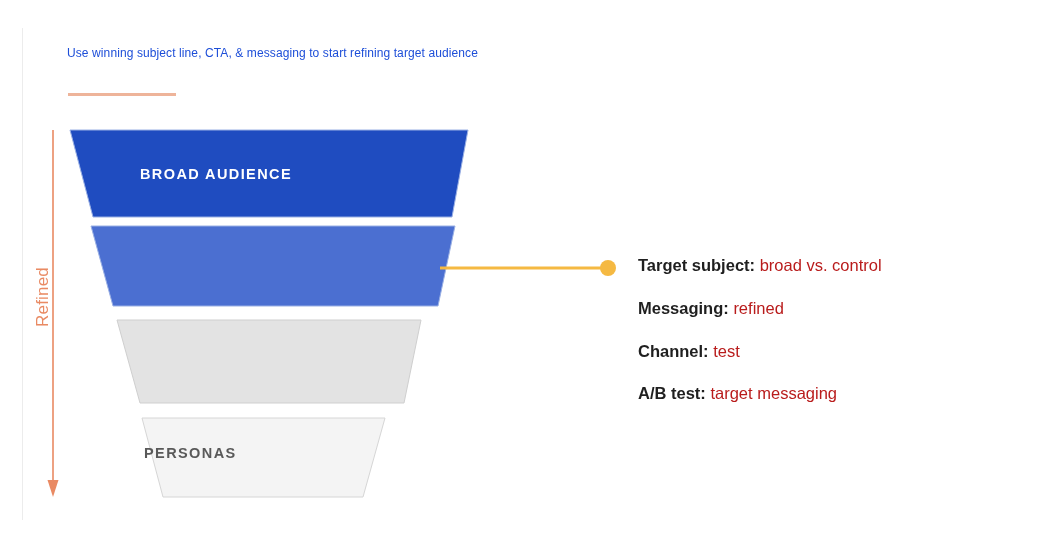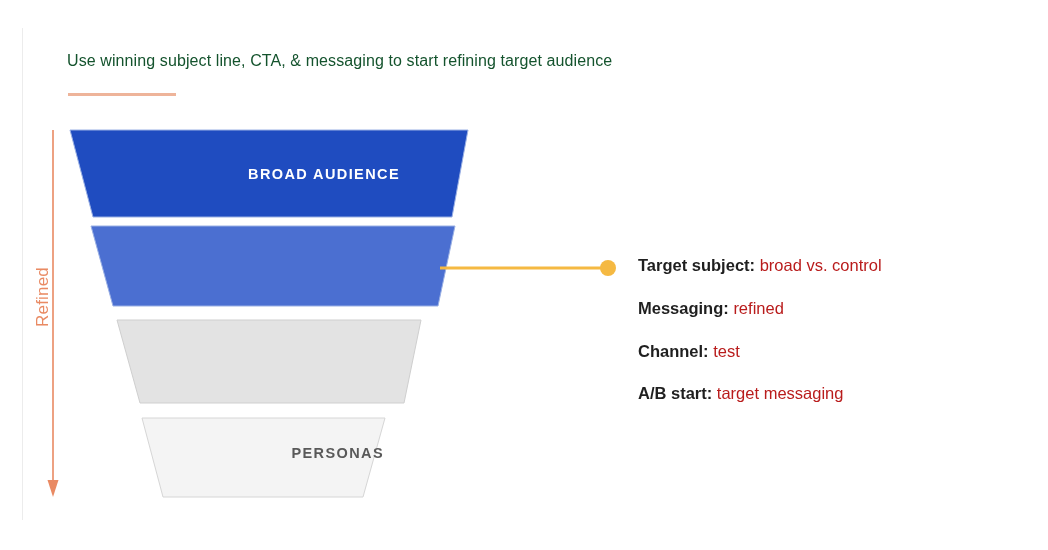--- a/index.html
+++ b/index.html
@@ -25,25 +25,25 @@
     top: 28px;
     width: 1px;
     height: 492px;
     background: #ececec;
   }
 
   
   .headline {
     position: absolute;
     left: 67px;
-    top: 52px;
+    top: 46px;
     width: 830px;
-    font-size: 16px;
+    font-size: 12px;
     font-weight: 400;
-    color: #14532d;
+    color: #1d4ed8;
     letter-spacing: 0.1px;
     white-space: nowrap;
   }
   .headline-underline {
     position: absolute;
     left: 68px;
     top: 93px;
     width: 108px;
     height: 3px;
     background: #eeb49a;
@@ -73,21 +73,21 @@
   
   .funnel {
     position: absolute;
     left: 0;
     top: 0;
     width: 1048px;
     height: 550px;
   }
   .funnel-label {
     position: absolute;
-    text-align: right;
+    text-align: left;
     font-weight: bold;
     font-size: 14.5px;
     letter-spacing: 1.4px;
     white-space: nowrap;
   }
   .funnel-label.on-dark { color: #ffffff; }
   .funnel-label.on-light { color: #595959; }
 
   
   .connector {
@@ -169,19 +169,19 @@
       <span class="detail-val">refined</span>
     </div>
 
     <div class="detail-row">
       <span class="detail-key">Channel:</span>
       <span class="detail-val">test</span>
     </div>
 
 
     <div class="detail-row">
-      <span class="detail-key">A/B start:</span>
+      <span class="detail-key">A/B test:</span>
       <span class="detail-val">target messaging</span>
     </div>
 
   </div>
 
 </div>
 
 </body></html>

